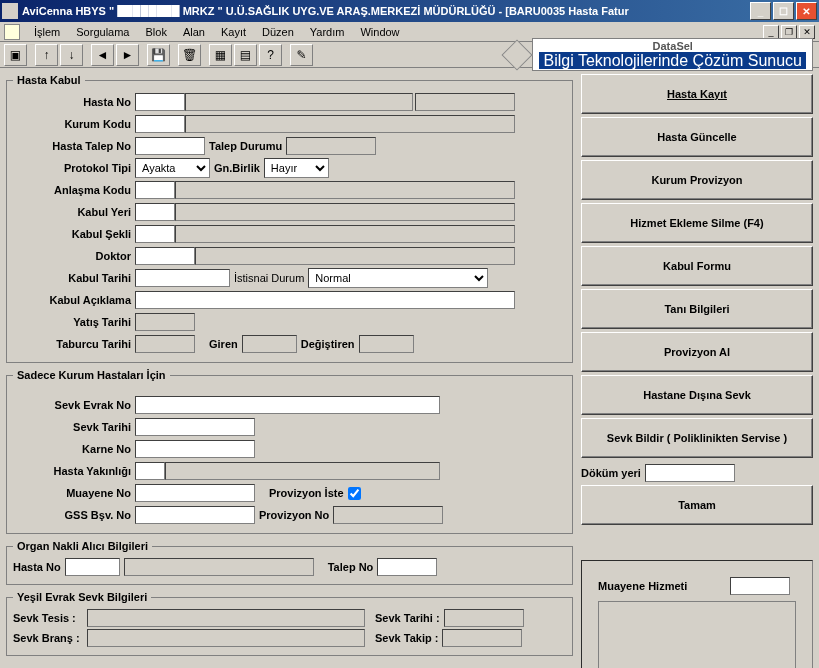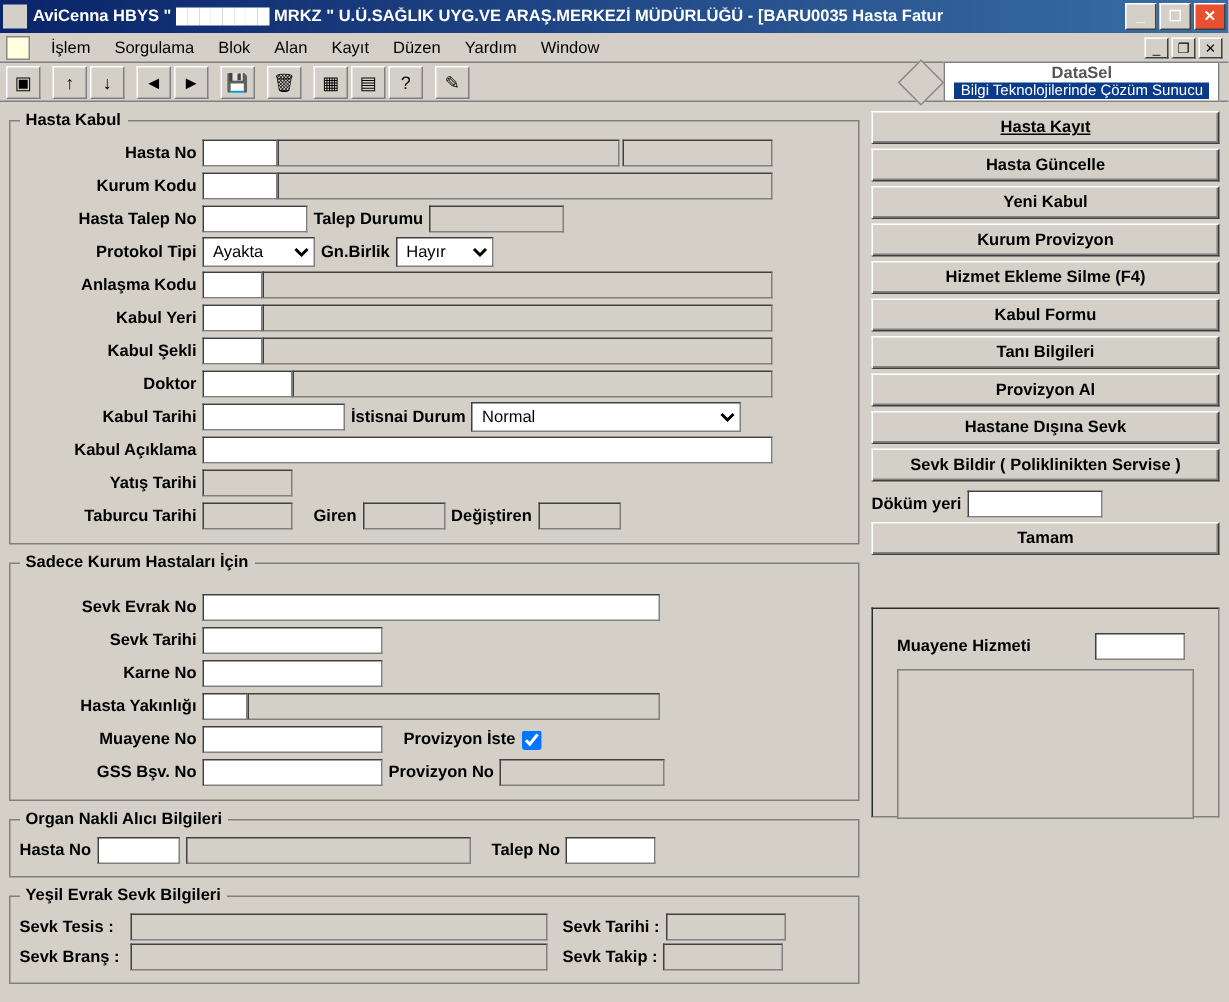--- a/index.html
+++ b/index.html
@@ -15,32 +15,32 @@
 .menubar .menu-item { padding:2px 8px; cursor:pointer; }
 .menubar .child-btns { position:absolute; right:4px; display:flex; gap:2px; }
 .menubar .child-btn { width:16px; height:14px; background:#d4d0c8; border:1px solid #fff; border-right-color:#404040; border-bottom-color:#404040; font-size:9px; display:flex;align-items:center;justify-content:center; cursor:pointer;}
 .toolbar { background:#d4d0c8; height:26px; display:flex; align-items:center; padding:2px 4px; border-bottom:1px solid #808080; position:relative; }
 .toolbar .tbbtn { width:23px; height:22px; border:1px solid #fff; border-right-color:#808080; border-bottom-color:#808080; margin-right:2px; display:flex; align-items:center; justify-content:center; background:#d4d0c8; cursor:pointer; }
 .toolbar .sep { width:6px; }
 .toolbar .logo-area { position:absolute; right:6px; display:flex; align-items:center; gap:4px; }
 .toolbar .logo-diamond { width:22px; height:22px; border:1px solid #888; transform:rotate(45deg); background:#d4d0c8; }
 .toolbar .logo-text { border:1px solid #808080; padding:1px 6px; background:#ffffff; line-height:1.1; }
 .toolbar .logo-text .t1 { text-align:center; font-weight:bold; color:#555; }
-.toolbar .logo-text .t2 { background:#0a3a8a; color:#fff; padding:0 4px; font-size:10px; }
+.toolbar .logo-text .t2 { background:#0a3a8a; color:#fff; padding:0 4px; font-size:16px; }
 .content { display:flex; padding:6px; gap:8px; }
 .left-col { flex:1; }
 .right-col { width:232px; }
 fieldset { border:1px solid #808080; padding:6px; margin-bottom:6px; }
 legend { padding:0 4px; font-weight:bold; }
 .form-row { display:flex; align-items:center; margin-bottom:2px; min-height:20px; }
 .form-row .lbl { width:122px; text-align:right; padding-right:4px; font-weight:bold; }
 .form-row .lbl.sm { width:auto; padding:0 4px; }
 input[type=text], select { background:#fff; border:1px solid #808080; border-top-color:#404040; border-left-color:#404040; height:18px; font-size:11px; padding:0 2px; font-family:inherit; }
 select { height:20px; }
-.btn { background:#d4d0c8; border:1px solid #fff; border-right-color:#404040; border-bottom-color:#404040; box-shadow:inset -1px -1px #808080, inset 1px 1px #d4d0c8; height:22px; font-size:11px; font-family:inherit; cursor:pointer; text-align:center; padding:0 6px; }
+.btn { background:#d4d0c8; border:1px solid #fff; border-right-color:#404040; border-bottom-color:#404040; box-shadow:inset -1px -1px #808080, inset 1px 1px #d4d0c8; height:40px; font-size:11px; font-family:inherit; cursor:pointer; text-align:center; padding:0 6px; }
 .btn.full { width:100%; margin-bottom:3px; display:block; font-weight:bold; }
 .btn.full.u { text-decoration:underline; }
 .right-col .dokum-row { display:flex; align-items:center; gap:4px; margin:6px 0 3px; }
 .muayene-box { border:1px inset #808080; background:#d4d0c8; height:140px; margin-top:2px; padding:16px; }
 .muayene-inner { border:1px solid #808080; background:#d4d0c8; height:100px; margin-top:6px; }
 .ico { font-family: Arial; font-size:12px; }
 .organ-row, .sevk-row { display:flex; align-items:center; gap:4px; margin-bottom:2px; }
 .organ-row .lbl2, .sevk-row .lbl2 { font-weight:bold; }
 </style>
 </head>
@@ -167,21 +167,21 @@
   <input type="text" style="width: 340px; background: rgb(212, 208, 200);">
 </div>
 <div class="form-row">
   <span class="lbl">Doktor</span>
   <input type="text" style="width: 60px;">
   <input type="text" style="width: 320px; background: rgb(212, 208, 200);">
 </div>
 <div class="form-row">
   <span class="lbl">Kabul Tarihi</span>
   <input type="text" style="width: 95px;">
-  <span class="lbl sm" style="font-weight:bold;">İstisnai Durum</span>
+  <span class="lbl sm" style="font-weight:normal;">İstisnai Durum</span>
   <select style="width:180px"><option>Normal</option></select>
 </div>
 <div class="form-row">
   <span class="lbl">Kabul Açıklama</span>
   <input type="text" style="width: 380px;">
 </div>
 <div class="form-row">
   <span class="lbl">Yatış Tarihi</span>
   <input type="text" style="width: 60px; background: rgb(212, 208, 200);">
 </div>
@@ -254,21 +254,20 @@
   <span class="lbl2" style="margin-left:6px">Sevk Takip :</span>
   <input type="text" style="width: 80px; background: rgb(212, 208, 200);">
 </div>
 </fieldset>
 
 </div>
 
 <div class="right-col">
   <button class="btn full u">Hasta Kayıt</button>
   <button class="btn full">Hasta Güncelle</button>
-  <button class="btn full">Yeni Kabul</button>
   <button class="btn full">Kurum Provizyon</button>
   <button class="btn full">Hizmet Ekleme Silme (F4)</button>
   <button class="btn full">Kabul Formu</button>
   <button class="btn full">Tanı Bilgileri</button>
   <button class="btn full">Provizyon Al</button>
   <button class="btn full">Hastane Dışına Sevk</button>
   <button class="btn full">Sevk Bildir ( Poliklinikten Servise )</button>
 
   <div class="dokum-row">
     <span style="font-weight:bold">Döküm yeri</span>

